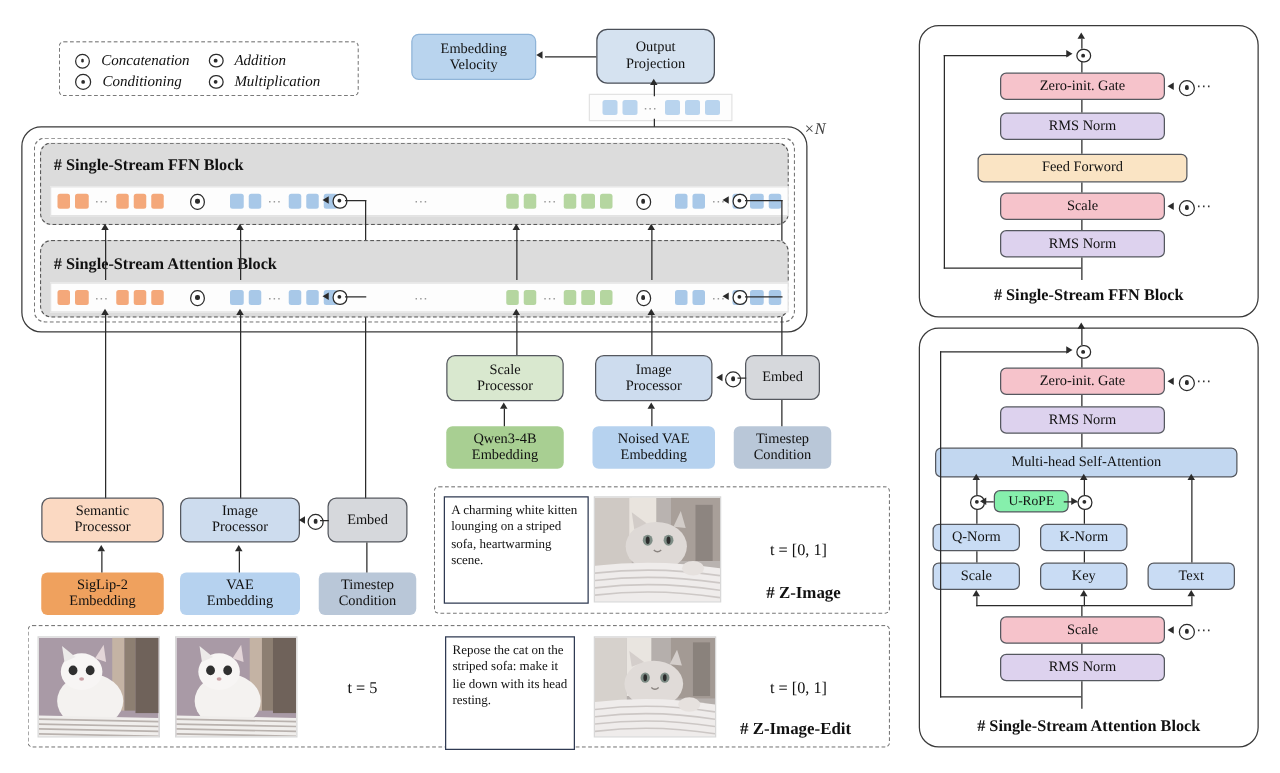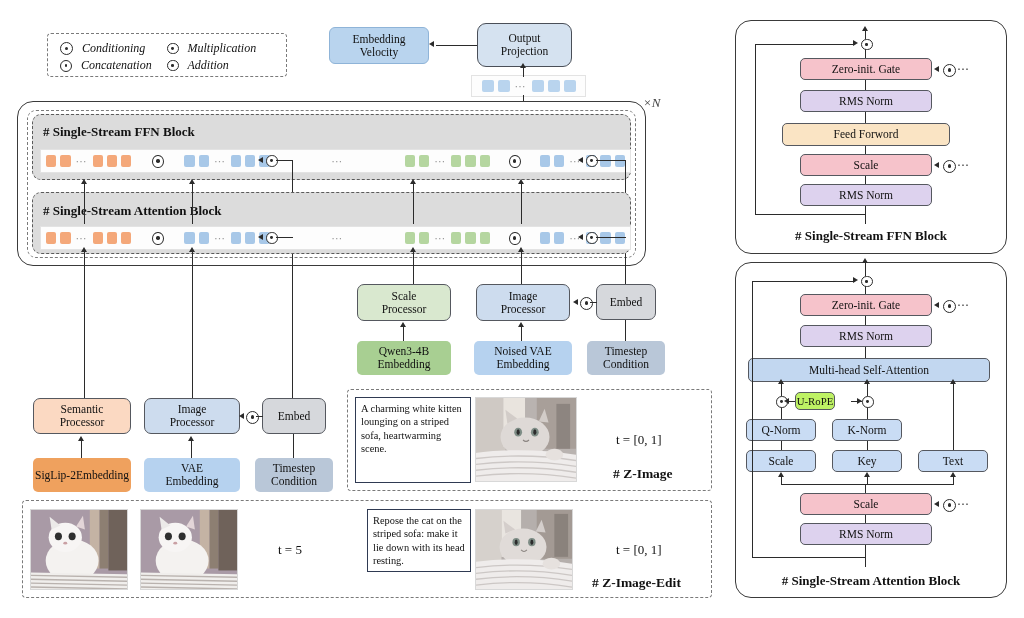--- a/index.html
+++ b/index.html
@@ -79,44 +79,44 @@
   .xn{position:absolute;font-style:italic;font-size:13px;color:#444;}
   .elips{position:absolute;font-size:12px;color:#333;letter-spacing:1.4px;
          font-family:"Liberation Sans",sans-serif;}
 </style>
 </head>
 <body>
 
 <div class="dash" id="legend" style="left:47px;top:33px;width:240px;height:44px;">
   <div class="lg-row">
     <div class="lg-item">
+      <span class="op cat" style="position:relative;">
+          <i></i>
+        </span>
+      <span class="t">Concatenation</span>
+    </div>
+    <div class="lg-item">
+      <span class="op add" style="position:relative;">
+          <i></i>
+        </span>
+      <span class="t">Addition</span>
+    </div>
+  </div>
+  <div class="lg-row">
+    <div class="lg-item">
       <span class="op cond" style="position:relative;">
           <i></i>
         </span>
       <span class="t">Conditioning</span>
     </div>
     <div class="lg-item">
       <span class="op mul" style="position:relative;">
           <i></i>
         </span>
       <span class="t">Multiplication</span>
-    </div>
-  </div>
-  <div class="lg-row">
-    <div class="lg-item">
-      <span class="op cat" style="position:relative;">
-          <i></i>
-        </span>
-      <span class="t">Concatenation</span>
-    </div>
-    <div class="lg-item">
-      <span class="op add" style="position:relative;">
-          <i></i>
-        </span>
-      <span class="t">Addition</span>
     </div>
   </div>
 </div>
 
 <div class="node" style="left:329px;top:27px;width:100px;height:37px;background:#b9d4ee;
             border-color:#8fb4d8;border-radius:6px;flex-direction:column;">
   <div>Embedding</div>
   <div>Velocity</div>
 </div>
 
@@ -272,21 +272,21 @@
 <div class="ln lnv" style="left:413px;top:252px;height:34px;"></div>
 <div class="arw up" style="left:410px;top:247px;"></div>
 <div class="ln lnv" style="left:521px;top:252px;height:34px;"></div>
 <div class="arw up" style="left:518px;top:247px;"></div>
 
 <div class="node" style="left:33px;top:398px;width:98px;height:36px;background:#fbd9c2;flex-direction:column;">
   <div>Semantic</div>
   <div>Processor</div>
 </div>
 <div class="node" style="left:33px;top:458px;width:98px;height:34px;background:#efa15e;
-            border:none;border-radius:5px;flex-direction:row;">
+            border:none;border-radius:5px;flex-direction:column;">
   <div>SigLip-2</div>
   <div>Embedding</div>
 </div>
 <div class="ln lnv" style="left:81px;top:441px;height:17px;"></div>
 <div class="arw up" style="left:78px;top:436px;"></div>
 
 <div class="node" style="left:144px;top:398px;width:96px;height:36px;background:#cddcee;flex-direction:column;">
   <div>Image</div>
   <div>Processor</div>
 </div>
@@ -420,21 +420,21 @@
     <path d="M0 64 L98 66 L98 81 L0 81 Z" fill="#f0eeec"></path>
     <path d="M0 67 L98 69" stroke="#b9b2ae" stroke-width="1.4"></path>
     <path d="M0 71 L98 73" stroke="#b9b2ae" stroke-width="1.4"></path>
     <path d="M0 75 L98 77" stroke="#b9b2ae" stroke-width="1.4"></path>
     <path d="M0 79 L98 81" stroke="#b9b2ae" stroke-width="1.4"></path>
   </svg>
 </div>
 
 <div class="tlabel" style="left:278px;top:542px;">t = 5</div>
 
-<div class="prompt" style="left:356px;top:509px;width:104px;height:63px;margin-left:11px;">Repose the cat on the striped sofa: make it lie down with its head resting.</div>
+<div class="prompt" style="left:356px;top:509px;width:104px;height:91px;">Repose the cat on the striped sofa: make it lie down with its head resting.</div>
 
 <div class="photo" style="left:475px;top:509px;width:98px;height:81px;">
   <svg viewBox="0 0 98 81" preserveAspectRatio="none">
     <rect x="0" y="0" width="98" height="81" fill="#b5afac"></rect>
     <rect x="0" y="0" width="26" height="54" fill="#d6d1cc"></rect>
     <rect x="26" y="0" width="20" height="48" fill="#e9e5e0"></rect>
     <rect x="62" y="0" width="36" height="50" fill="#a39a94"></rect>
     <rect x="80" y="4" width="14" height="44" fill="#8a827c"></rect>
     <ellipse cx="48" cy="38" rx="24" ry="19" fill="#e0dbd8"></ellipse>
     <path d="M30 24 L28 11 L40 20 Z" fill="#d4cecb"></path>
@@ -524,21 +524,21 @@
   <span>Text</span>
 </div>
 
 <div class="node sq" style="left:746px;top:419px;width:70px;height:22px;background:#c9dcf4;">
   <span>Q-Norm</span>
 </div>
 <div class="node sq" style="left:832px;top:419px;width:70px;height:22px;background:#c9dcf4;">
   <span>K-Norm</span>
 </div>
 
-<div class="node sq small" style="left:795px;top:392px;width:40px;height:18px;background:#bef264;">
+<div class="node sq small" style="left:795px;top:392px;width:60px;height:18px;background:#86efac;">
   <span>U-RoPE</span>
 </div>
 
 <div class="node sq" style="left:748px;top:358px;width:242px;height:24px;background:#c2d7f0;">
   <span>Multi-head Self-Attention</span>
 </div>
 
 <div class="node sq" style="left:800px;top:325px;width:132px;height:22px;background:#ddd2ee;">
   <span>RMS Norm</span>
 </div>

